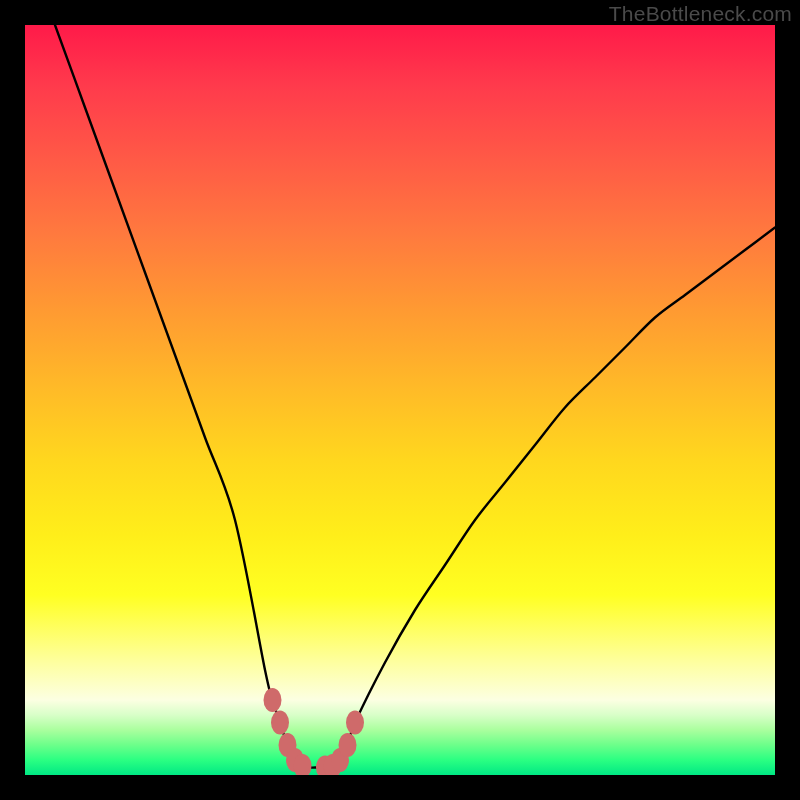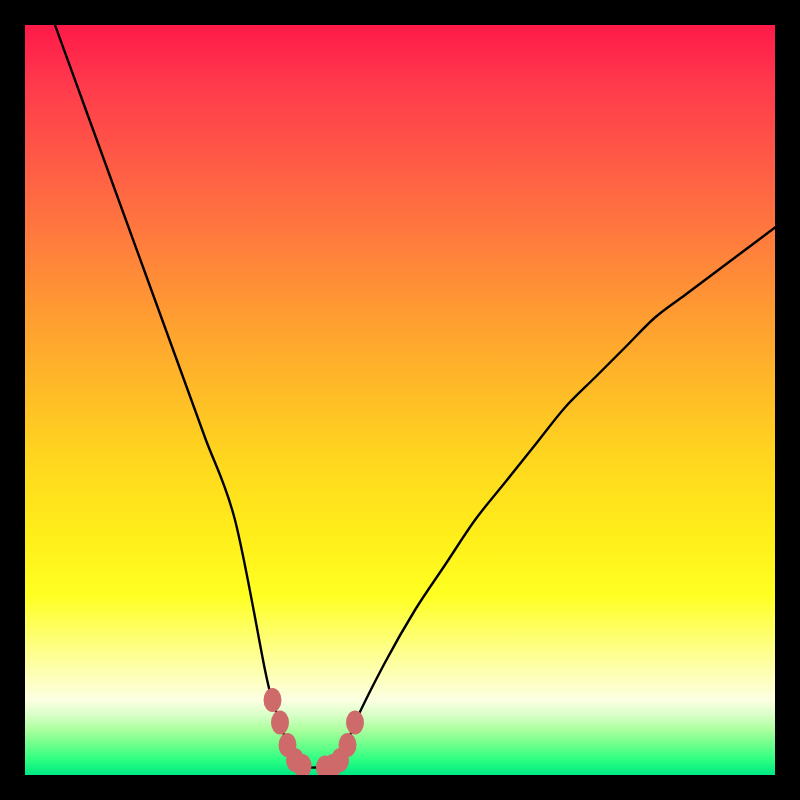--- a/index.html
+++ b/index.html
@@ -59,20 +59,21 @@
   }
   svg.curve {
     position: absolute;
     inset: 0;
   }
 </style>
 </head>
 <body>
 
 <div class="frame">
+  <div class="watermark">TheBottleneck.com</div>
   <div class="plot">
     <div class="gradient"></div>
     <svg class="curve" viewBox="0 0 750 750" preserveAspectRatio="none">
       <path fill="none" stroke="#000" stroke-width="2.4" stroke-linecap="round" d="M 30.0 0.0 C 35.0 13.8, 50.0 55.0, 60.0 82.5 C 70.0 110.0, 80.0 137.5, 90.0 165.0 C 100.0 192.5, 110.0 220.0, 120.0 247.5 C 130.0 275.0, 140.0 302.5, 150.0 330.0 C 160.0 357.5, 170.0 385.0, 180.0 412.5 C 190.0 440.0, 200.0 456.3, 210.0 495.0 C 220.0 533.8, 233.8 615.0, 240.0 645.0 C 246.3 675.0, 245.0 666.3, 247.5 675.0 C 250.0 683.8, 252.5 690.0, 255.0 697.5 C 257.5 705.0, 260.0 713.8, 262.5 720.0 C 265.0 726.3, 267.5 731.5, 270.0 735.0 C 272.5 738.5, 275.0 739.8, 277.5 741.0 C 280.0 742.3, 282.5 742.3, 285.0 742.5 C 287.5 742.8, 290.0 742.5, 292.5 742.5 C 295.0 742.5, 297.5 742.8, 300.0 742.5 C 302.5 742.3, 305.0 742.3, 307.5 741.0 C 310.0 739.8, 312.5 738.5, 315.0 735.0 C 317.5 731.5, 320.0 726.3, 322.5 720.0 C 325.0 713.8, 323.8 711.3, 330.0 697.5 C 336.3 683.8, 350.0 656.3, 360.0 637.5 C 370.0 618.8, 380.0 601.3, 390.0 585.0 C 400.0 568.8, 410.0 555.0, 420.0 540.0 C 430.0 525.0, 440.0 508.8, 450.0 495.0 C 460.0 481.3, 470.0 470.0, 480.0 457.5 C 490.0 445.0, 500.0 432.5, 510.0 420.0 C 520.0 407.5, 530.0 393.8, 540.0 382.5 C 550.0 371.3, 560.0 362.5, 570.0 352.5 C 580.0 342.5, 590.0 332.5, 600.0 322.5 C 610.0 312.5, 620.0 301.3, 630.0 292.5 C 640.0 283.8, 650.0 277.5, 660.0 270.0 C 670.0 262.5, 680.0 255.0, 690.0 247.5 C 700.0 240.0, 710.0 232.5, 720.0 225.0 C 730.0 217.5, 745.0 206.3, 750.0 202.5"></path>
       <g>
           <ellipse cx="247.5" cy="675.0" rx="9" ry="12" fill="#cf6a6a"></ellipse>
           <ellipse cx="255.0" cy="697.5" rx="9" ry="12" fill="#cf6a6a"></ellipse>
           <ellipse cx="262.5" cy="720.0" rx="9" ry="12" fill="#cf6a6a"></ellipse>
           <ellipse cx="270.0" cy="735.0" rx="9" ry="12" fill="#cf6a6a"></ellipse>
           <ellipse cx="277.5" cy="741.0" rx="9" ry="12" fill="#cf6a6a"></ellipse>

